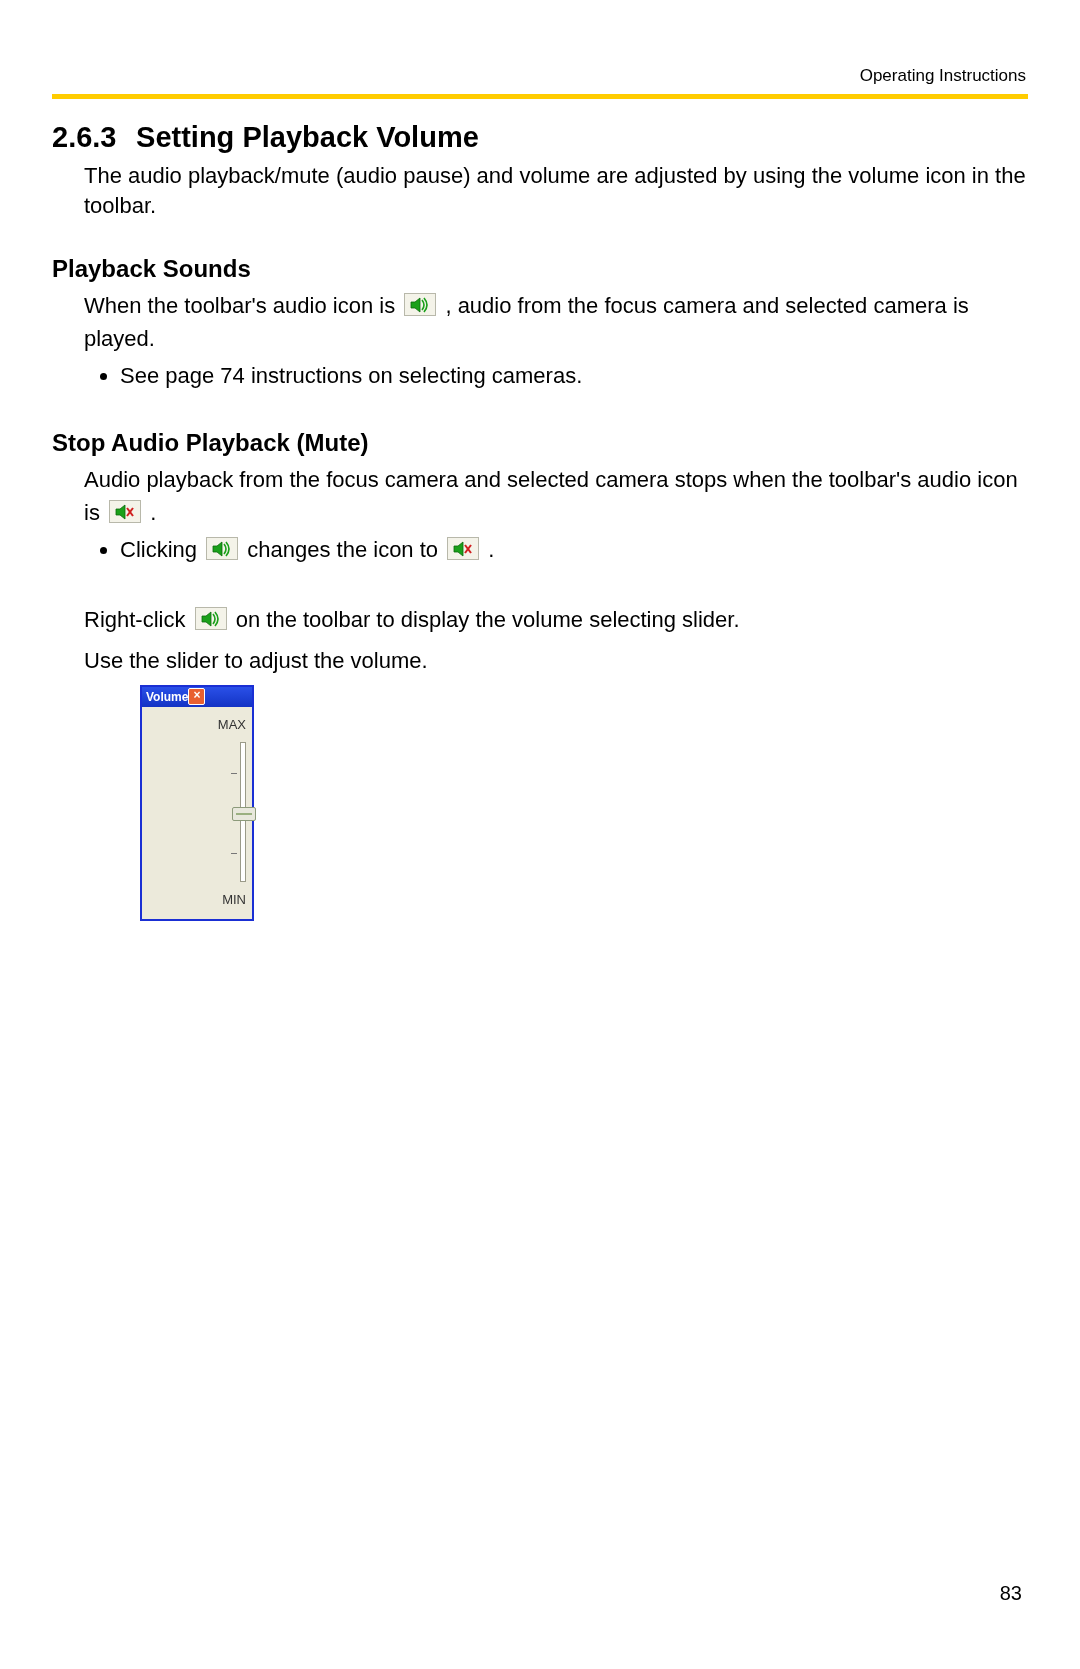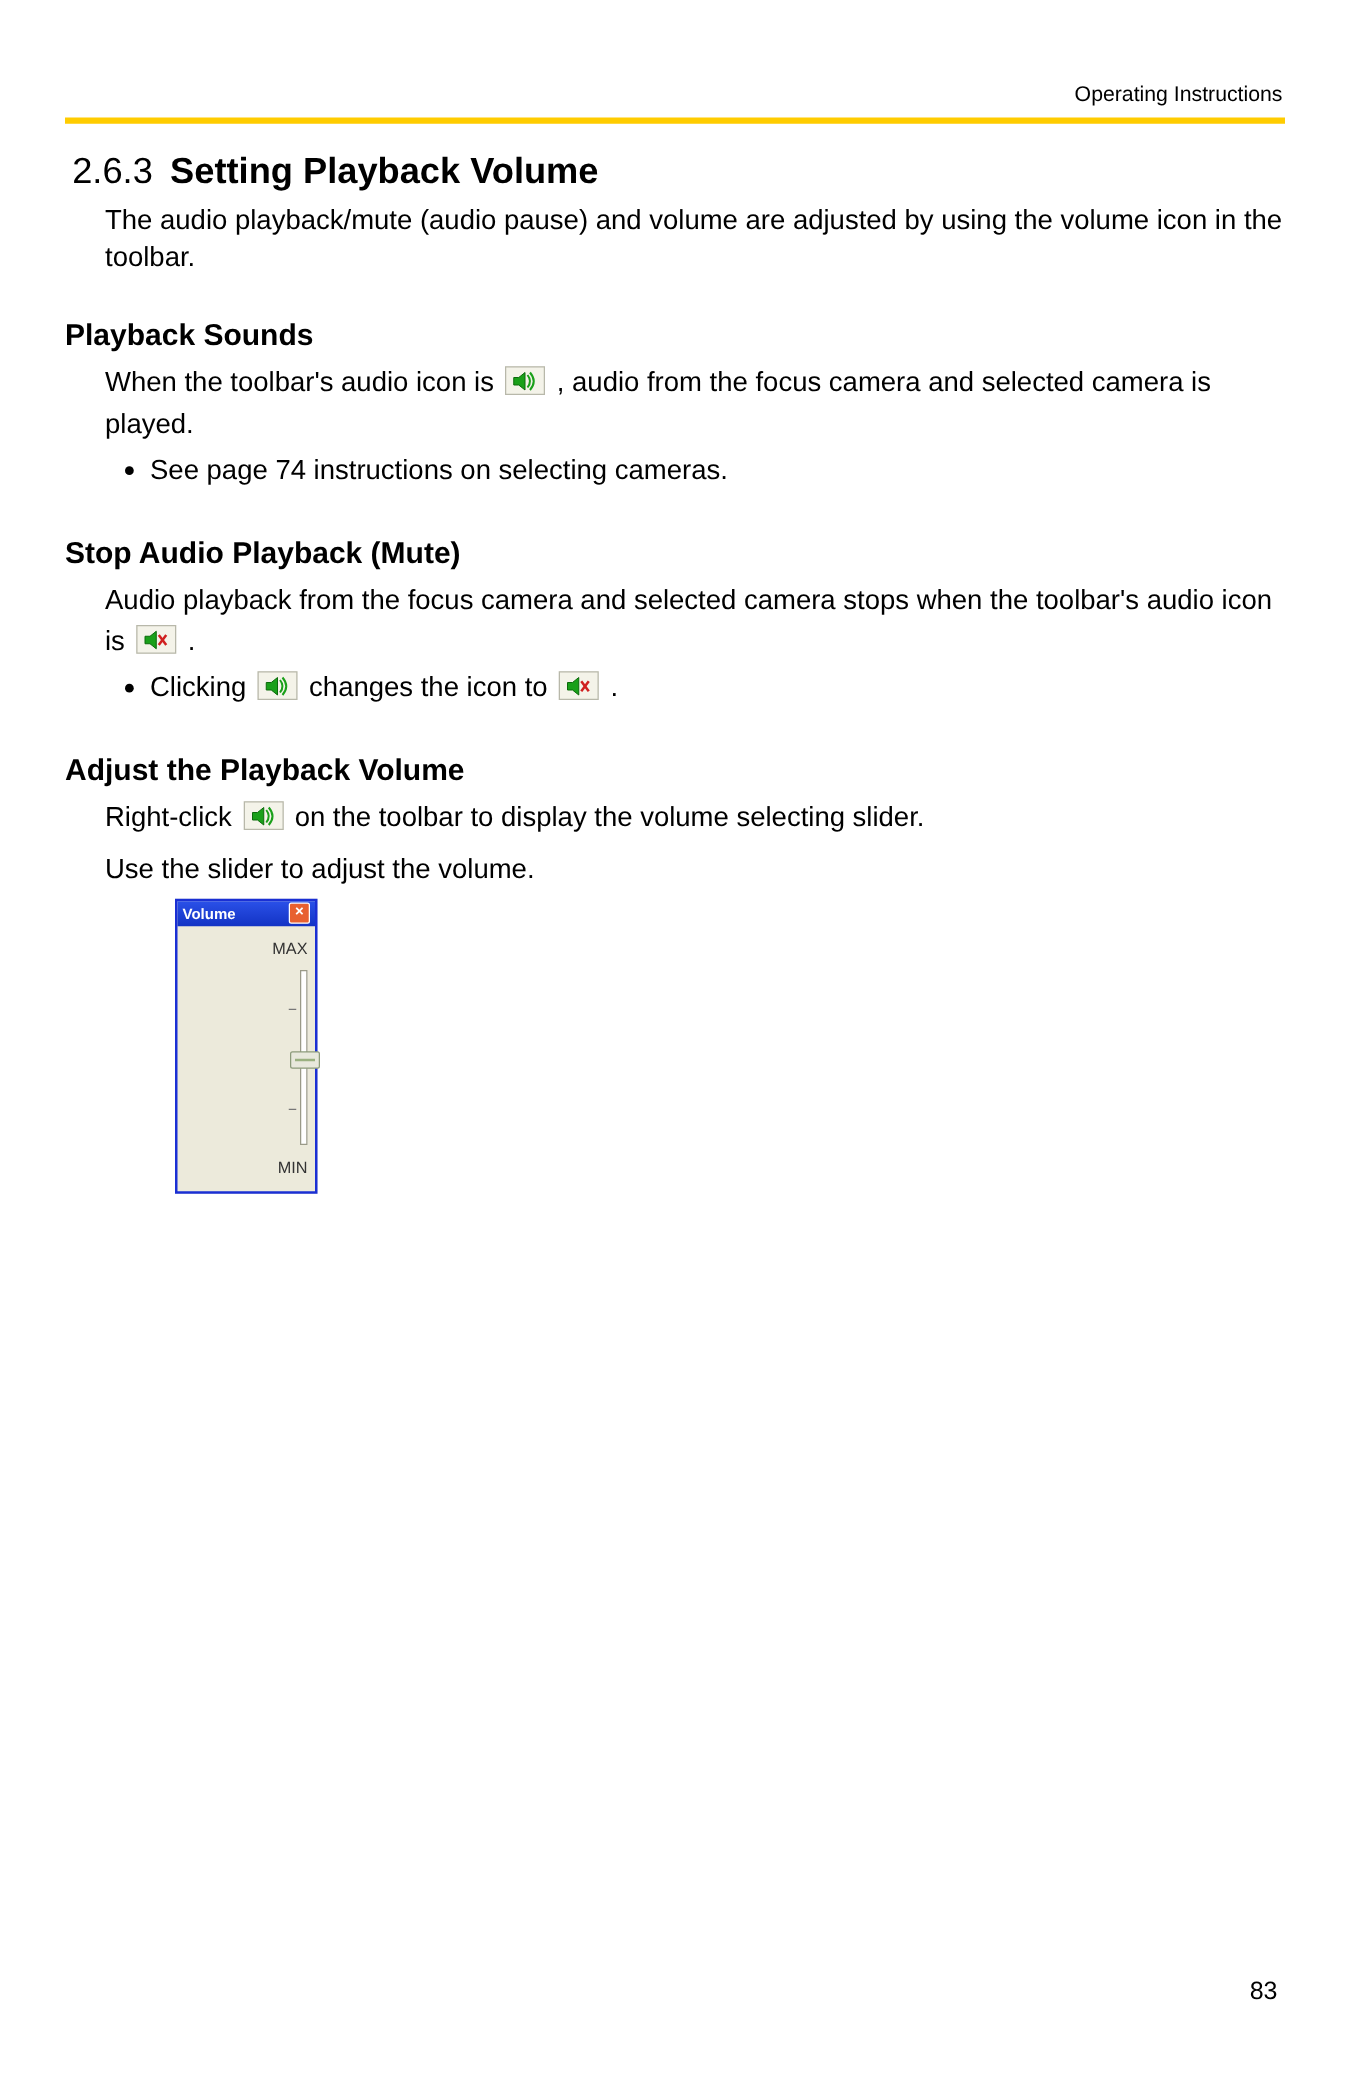--- a/index.html
+++ b/index.html
@@ -23,23 +23,22 @@
   .running-header {
     text-align: right;
     font-size: 17px;
     margin-bottom: 8px;
     margin-top: -28px;
     padding-right: 2px;
   }
   .sec-num {
     display: inline-block;
     width: 76px;
-    font-weight: normal;
+    font-weight: bold;
     font-size: 29px;
-    text-align: center;
   }
   .sec-title {
     font-weight: bold;
     font-size: 29px;
   }
   h1.section {
     margin: 20px 0 6px 0;
     font-size: 29px;
     line-height: 1.25;
   }
@@ -89,21 +88,20 @@
     margin-left: 88px;
     margin-top: 8px;
     background: #eceadb;
     font-size: 0;
   }
   .vol-titlebar {
     height: 20px;
     background: linear-gradient(#2a50e8, #1333c4);
     display: flex;
     align-items: center;
-    justify-content: space-between;
     padding: 0 4px;
   }
   .vol-title {
     color: #fff;
     font-size: 12px;
     font-weight: bold;
   }
   .vol-close {
     width: 17px; height: 17px;
     background: #e86030;
@@ -215,21 +213,20 @@
         <svg width="20" height="18" viewBox="0 0 20 18">
           <polygon points="1,6 5,6 10,2 10,16 5,12 1,12" fill="#1aa01a" stroke="#0b6b0b" stroke-width="0.8"></polygon>
           <line x1="12" y1="5" x2="18" y2="13" stroke="#d02020" stroke-width="2"></line>
           <line x1="18" y1="5" x2="12" y2="13" stroke="#d02020" stroke-width="2"></line>
         </svg>
       </span>
       <span> .</span>
     </li>
   </ul>
 
-  <h2 class="subhead">Adjust the Playback Volume</h2>
   <p class="body">
     <span>Right-click </span>
     <span class="icon-btn speaker-on">
       <svg width="20" height="18" viewBox="0 0 20 18">
         <polygon points="1,6 5,6 10,2 10,16 5,12 1,12" fill="#1aa01a" stroke="#0b6b0b" stroke-width="0.8"></polygon>
         <path d="M12 4 Q16 9 12 14" fill="none" stroke="#1aa01a" stroke-width="1.6"></path>
         <path d="M14 2 Q20 9 14 16" fill="none" stroke="#1aa01a" stroke-width="1.6"></path>
       </svg>
     </span>
     <span> on the toolbar to display the volume selecting slider.</span>

